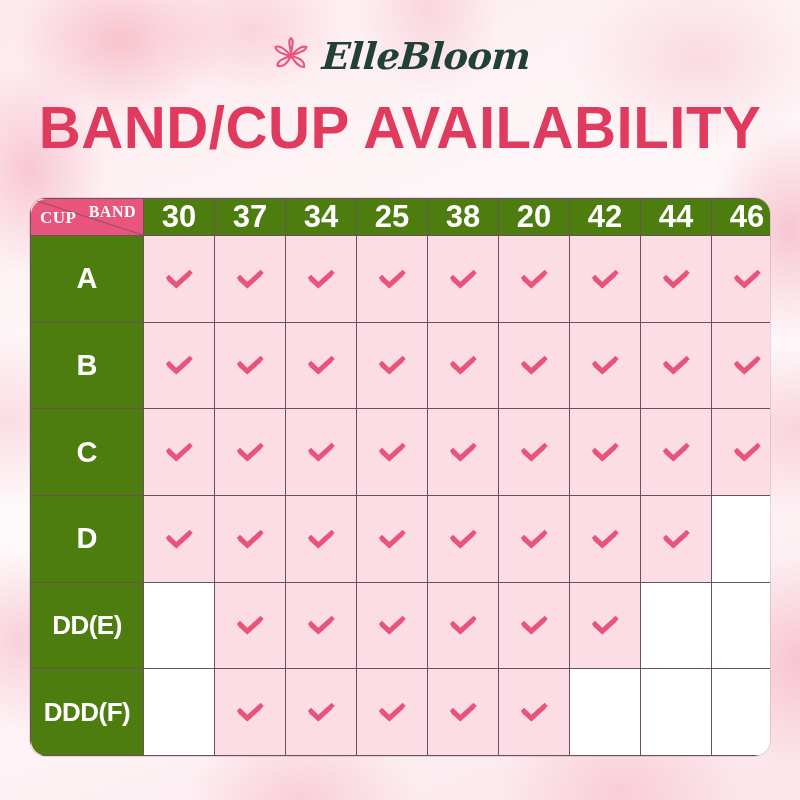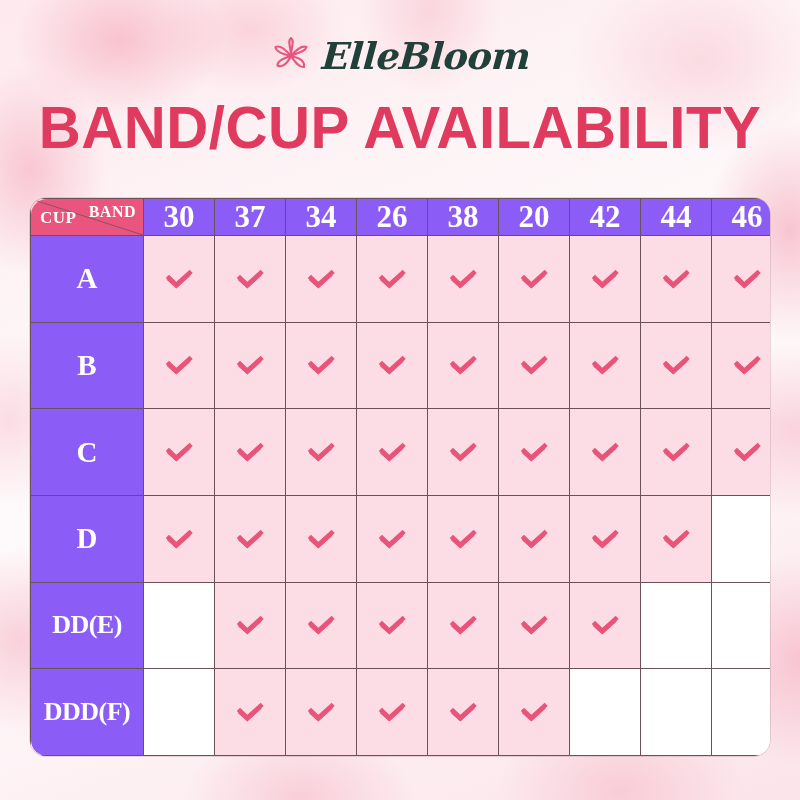--- a/index.html
+++ b/index.html
@@ -91,23 +91,23 @@
     table-layout: fixed;
   }
   table#availability-table td,
   table#availability-table th {
     border: 1px solid #6b5159;
     padding: 0;
     text-align: center;
     vertical-align: middle;
   }
   .hdr {
-    background: #8b5cf6;
+    background: #4d7c0f;
     color: #ffffff;
-    font-family: Liberation Serif, serif;
+    font-family: Liberation Sans, sans-serif;
     font-weight: 700;
   }
   th.band-hdr { font-size: 31px; width: 70px; }
   td.cup-hdr  { font-size: 29px; }
   td.cup-hdr.long { font-size: 26px; letter-spacing: -0.5px; }
 
   th.corner {
     width: 112px;
     background: #e9557c;
     position: relative;
@@ -179,21 +179,21 @@
               <line x1="0" y1="0" x2="112" y2="74" stroke="#6b5159" stroke-width="1"></line>
             </svg>
             <span class="corner-band">BAND</span>
             <span class="corner-cup">CUP</span>
           </div>
         </th>
 
       <th class="hdr band-hdr">30</th>
           <th class="hdr band-hdr">37</th>
           <th class="hdr band-hdr">34</th>
-          <th class="hdr band-hdr">26</th>
+          <th class="hdr band-hdr">25</th>
           <th class="hdr band-hdr">38</th>
           <th class="hdr band-hdr">20</th>
           <th class="hdr band-hdr">42</th>
           <th class="hdr band-hdr">44</th>
           <th class="hdr band-hdr">46</th>
         </tr>
     </thead>
     <tbody>
 
     <tr>

